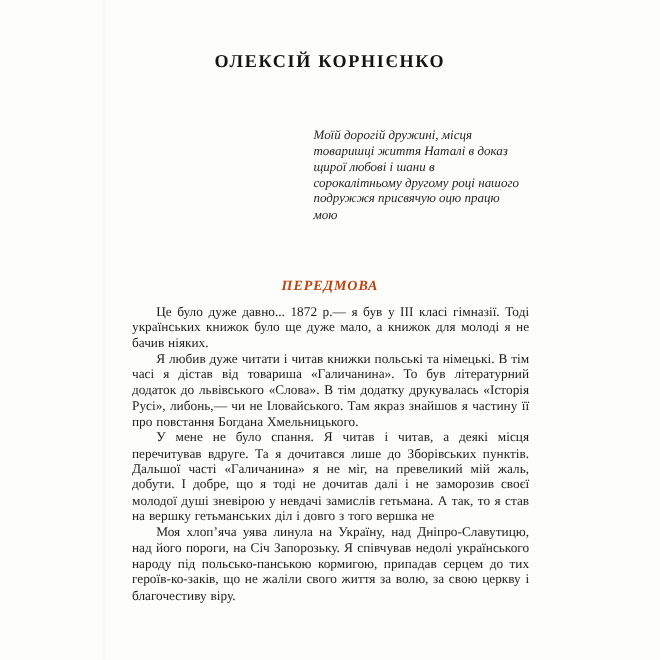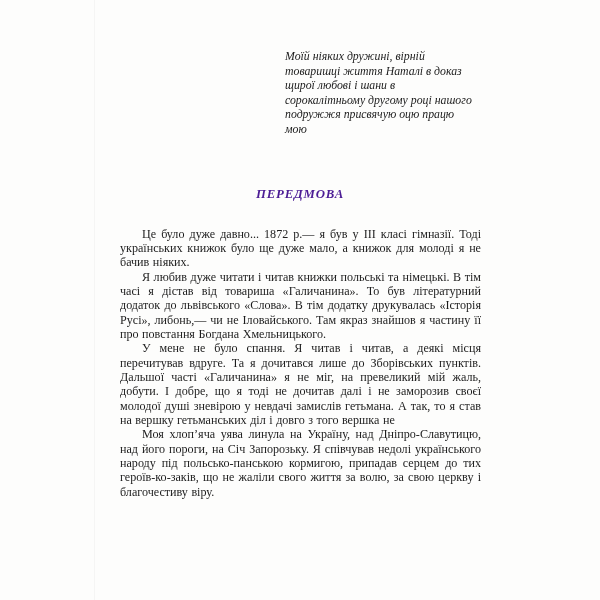--- a/index.html
+++ b/index.html
@@ -53,43 +53,44 @@
     font-size: 11.8px;
     color: #222;
   }
   .section-heading {
     margin-top: 50px;
     text-align: center;
     font-size: 12.8px;
     font-weight: bold;
     font-style: italic;
     letter-spacing: 0.8px;
-    color: #4c1d95;
+    color: #c2410c;
   }
   .body-text {
-    margin-top: 25px;
+    margin-top: 8px;
     margin-left: 120px;
     width: 361px;
   }
   .body-text p {
     font-size: 12.1px;
     line-height: 14.35px;
     text-align: justify;
     text-indent: 22px;
     color: #1d1d1d;
     word-spacing: 0.5px;
   }
 </style>
 </head>
 <body>
 
 <div class="scan-page">
 
+  <h1 class="author-title">ОЛЕКСІЙ КОРНІЄНКО</h1>
 
-  <div class="dedication">Моїй ніяких дружині, вірній товаришці життя Наталі в доказ щирої любові і шани в сорокалітньому другому році нашого подружжя присвячую оцю працю мою</div>
+  <div class="dedication">Моїй дорогій дружині, місця товаришці життя Наталі в доказ щирої любові і шани в сорокалітньому другому році нашого подружжя присвячую оцю працю мою</div>
 
 
   <h2 class="section-heading">ПЕРЕДМОВА</h2>
 
   <div class="body-text">
     <p>Це було дуже давно... 1872 р.— я був у III класі гімназії. Тоді українських книжок було ще дуже мало, а книжок для молоді я не бачив ніяких.</p>
     <p>Я любив дуже читати і читав книжки польські та німецькі. В тім часі я дістав від товариша «Галичанина». То був літературний додаток до львівського «Слова». В тім додатку друкувалась «Історія Русі», либонь,— чи не Іловайського. Там якраз знайшов я частину її про повстання Богдана Хмельницького.</p>
     <p>У мене не було спання. Я читав і читав, а деякі місця перечитував вдруге. Та я дочитався лише до Зборівських пунктів. Дальшої часті «Галичанина» я не міг, на превеликий мій жаль, добути. І добре, що я тоді не дочитав далі і не заморозив своєї молодої душі зневірою у невдачі замислів гетьмана. А так, то я став на вершку гетьманських діл і довго з того вершка не</p>
     <p>Моя хлоп’яча уява линула на Україну, над Дніпро-Славутицю, над його пороги, на Січ Запорозьку. Я співчував недолі українського народу під польсько-панською кормигою, припадав серцем до тих героїв-ко-заків, що не жаліли свого життя за волю, за свою церкву і благочестиву віру.</p>
   </div>

